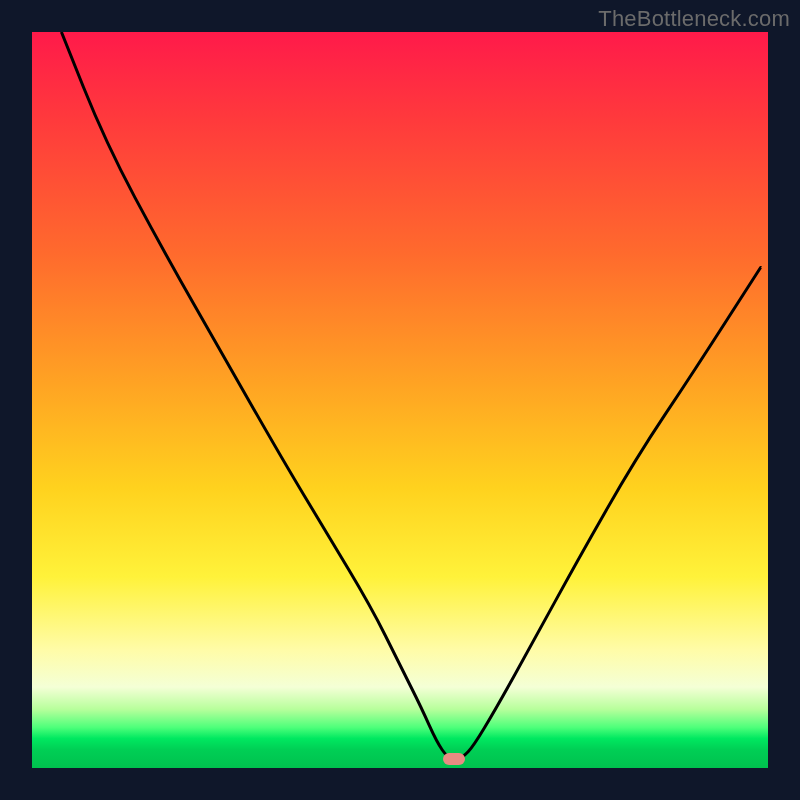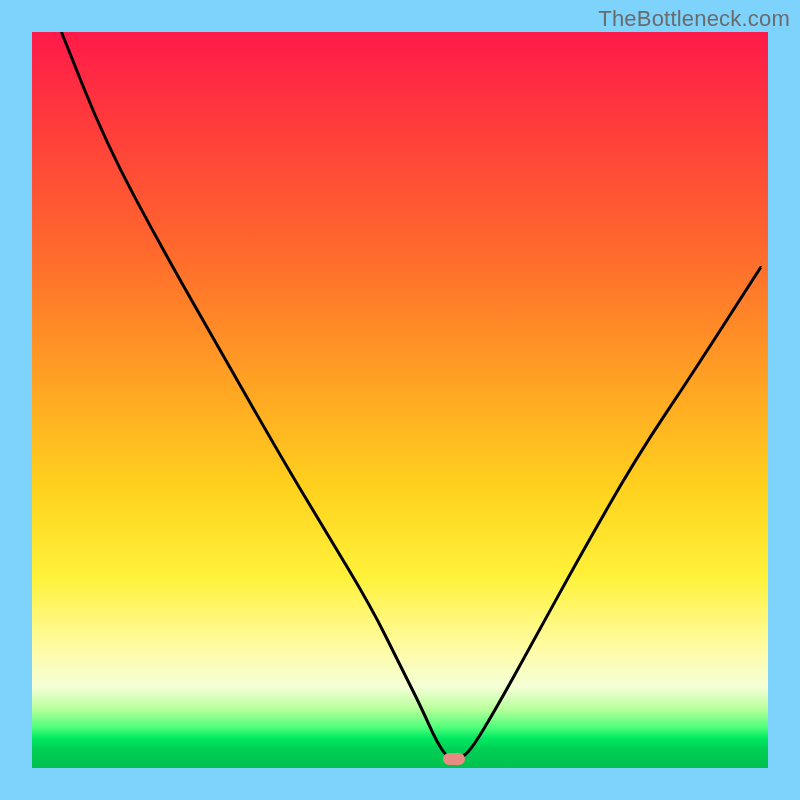--- a/index.html
+++ b/index.html
@@ -7,21 +7,21 @@
     padding: 0;
     width: 800px;
     height: 800px;
     overflow: hidden;
     font-family: Arial, Helvetica, sans-serif;
   }
   .chart-container {
     position: relative;
     width: 800px;
     height: 800px;
-    background: #7dd3fc;
+    background: #0f172a;
     text-align: center;
   }
   .plot-area {
     position: absolute;
     left: 32px;
     top: 32px;
     width: 736px;
     height: 736px;
   }
   .gradient-bg {

